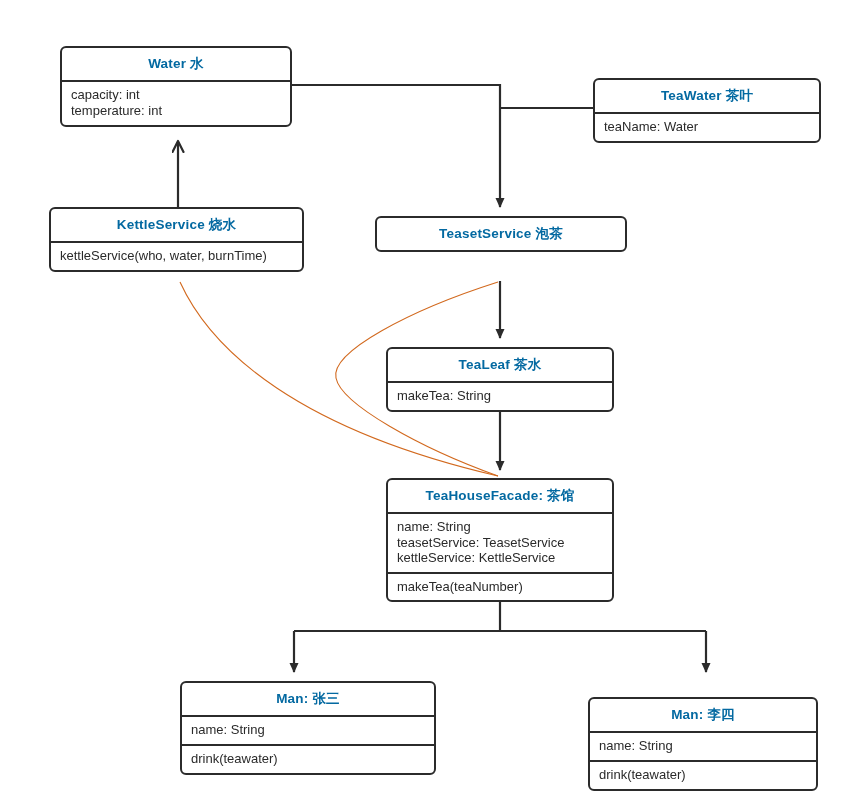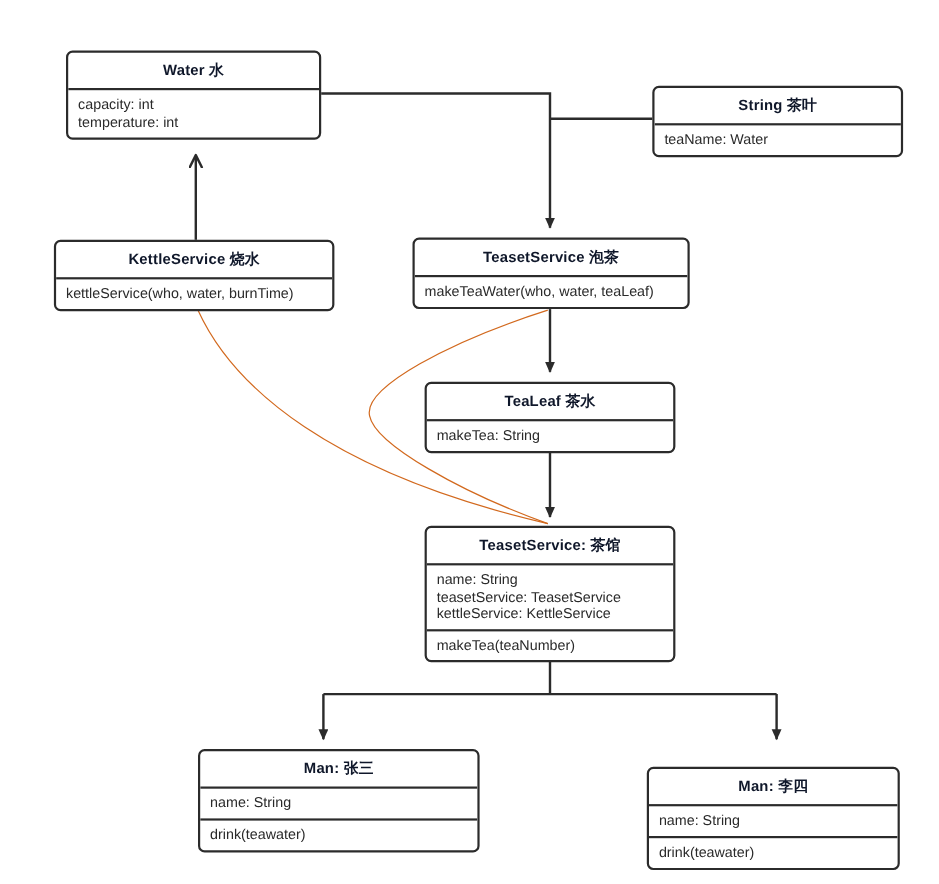--- a/index.html
+++ b/index.html
@@ -29,21 +29,21 @@
     box-sizing: border-box;
     background: #ffffff;
     border: 2px solid #2b2b2b;
     border-radius: 6px;
     overflow: hidden;
   }
   .uml-title {
     text-align: center;
     font-weight: bold;
     font-size: 13.5px;
-    color: #0f172a;
+    color: #0369a1;
     padding: 7px 6px 7px 6px;
     letter-spacing: 0.2px;
     white-space: nowrap;
   }
   .uml-compartment {
     border-top: 2px solid #2b2b2b;
     padding: 5px 25px 6px 9px;
   }
   .uml-row {
     font-size: 13px;
@@ -106,49 +106,46 @@
 
   <div class="uml-class" style="left:60px; top:46px; width:232px;">
     <div class="uml-title">Water 水</div>
     <div class="uml-compartment">
       <div class="uml-row">capacity: int</div>
       <div class="uml-row">temperature: int</div>
     </div>
   </div>
 
   <div class="uml-class" style="left:593px; top:78px; width:228px;">
-    <div class="uml-title">String 茶叶</div>
+    <div class="uml-title">TeaWater 茶叶</div>
     <div class="uml-compartment">
       <div class="uml-row">teaName: Water</div>
     </div>
   </div>
 
-  <div class="uml-class" style="left:49px; top:218px; width:255px;">
+  <div class="uml-class" style="left:49px; top:207px; width:255px;">
     <div class="uml-title">KettleService 烧水</div>
     <div class="uml-compartment">
       <div class="uml-row">kettleService(who, water, burnTime)</div>
     </div>
   </div>
 
   <div class="uml-class" style="left:375px; top:216px; width:252px;">
     <div class="uml-title">TeasetService 泡茶</div>
-    <div class="uml-compartment">
-      <div class="uml-row">makeTeaWater(who, water, teaLeaf)</div>
-    </div>
   </div>
 
   <div class="uml-class" style="left:386px; top:347px; width:228px;">
     <div class="uml-title">TeaLeaf 茶水</div>
     <div class="uml-compartment">
       <div class="uml-row">makeTea: String</div>
     </div>
   </div>
 
   <div class="uml-class compact" style="left:386px; top:478px; width:228px;">
-    <div class="uml-title">TeasetService: 茶馆</div>
+    <div class="uml-title">TeaHouseFacade: 茶馆</div>
     <div class="uml-compartment">
       <div class="uml-row">name: String</div>
       <div class="uml-row">teasetService: TeasetService</div>
       <div class="uml-row">kettleService: KettleService</div>
     </div>
     <div class="uml-compartment">
       <div class="uml-row">makeTea(teaNumber)</div>
     </div>
   </div>
 

